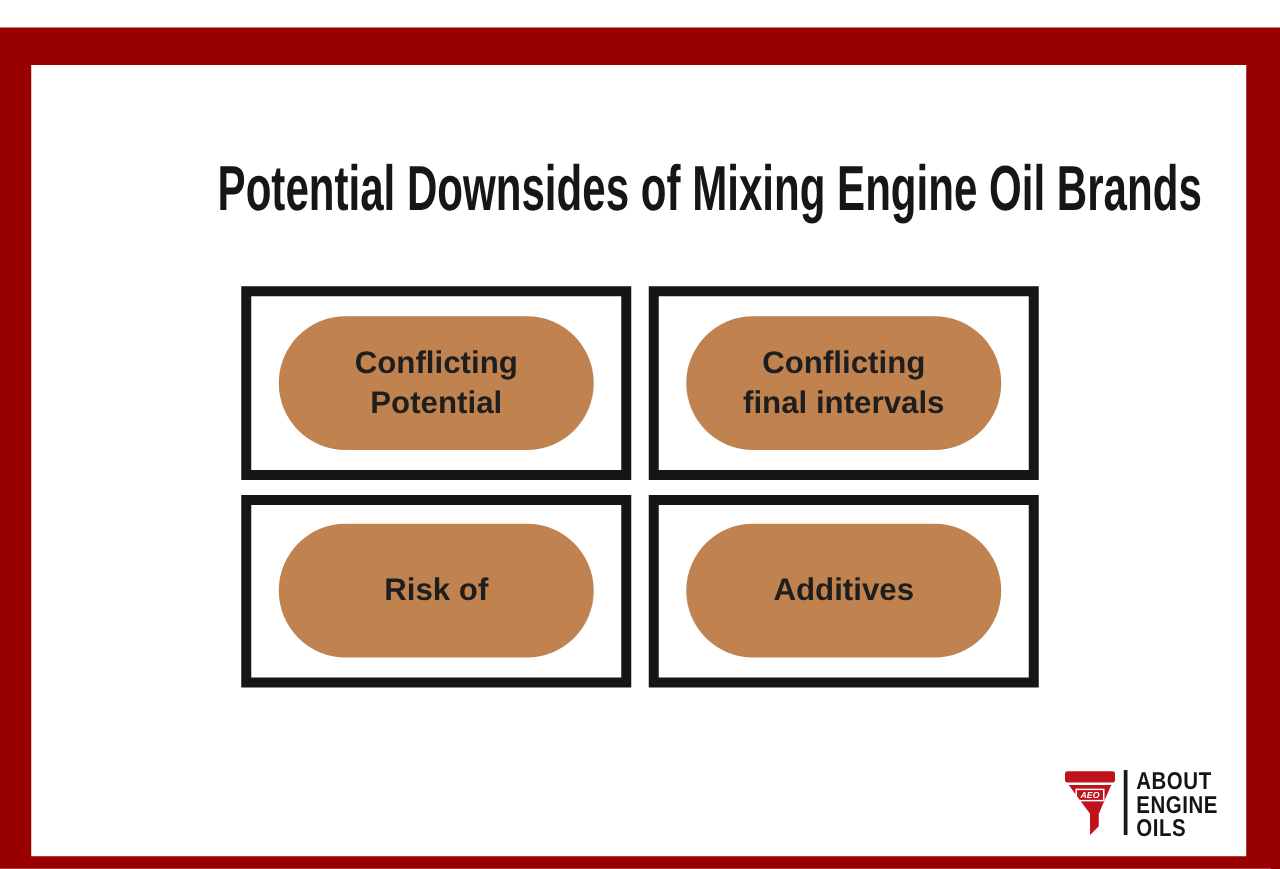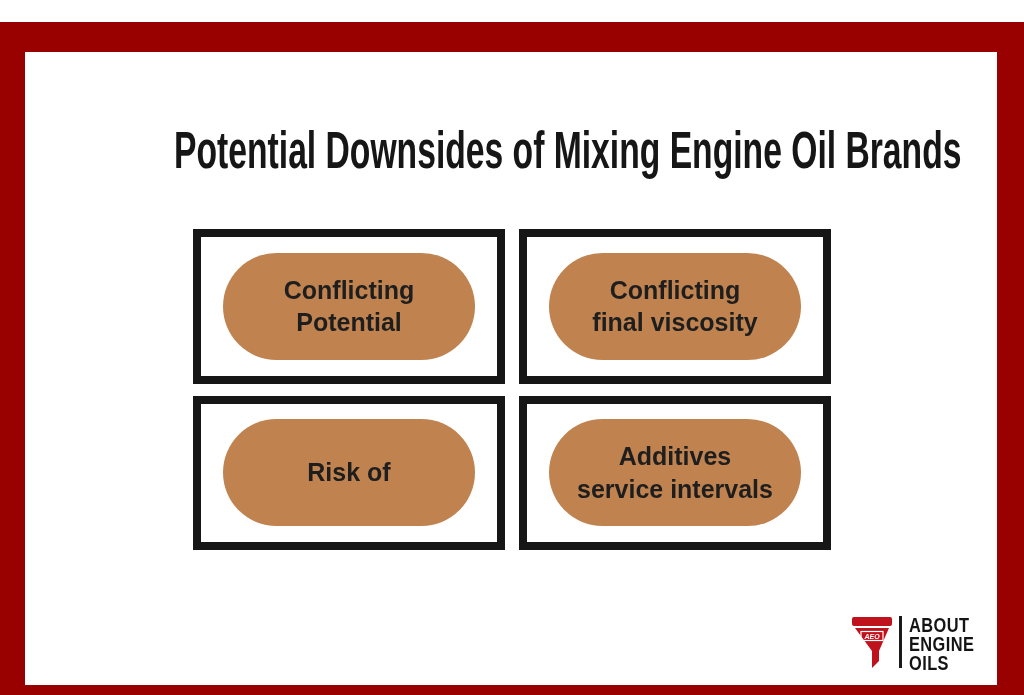--- a/index.html
+++ b/index.html
@@ -105,34 +105,33 @@
     <div class="card">
       <div class="pill">
         <span>Conflicting</span>
         <span>Potential</span>
       </div>
     </div>
 
     <div class="card">
       <div class="pill">
         <span>Conflicting</span>
-        <span>final viscosity</span>
+        <span>final intervals</span>
       </div>
     </div>
 
     <div class="card">
       <div class="pill">
         <span>Risk of</span>
       </div>
     </div>
 
     <div class="card">
       <div class="pill">
         <span>Additives</span>
-        <span>service intervals</span>
       </div>
     </div>
 
   </div>
 
   <div class="logo">
     <svg class="logo-icon" width="40" height="56" viewBox="0 0 40 56" xmlns="http://www.w3.org/2000/svg">
       <rect x="0" y="1" width="40" height="9" rx="2" fill="#c0121c"></rect>
       <path d="M3 12 L37 12 L27 35 L27 45 L20 52 L20 35 Z" fill="#c0121c"></path>
       <rect x="9" y="15.5" width="22" height="9" fill="none" stroke="#ffffff" stroke-width="1.2"></rect>

